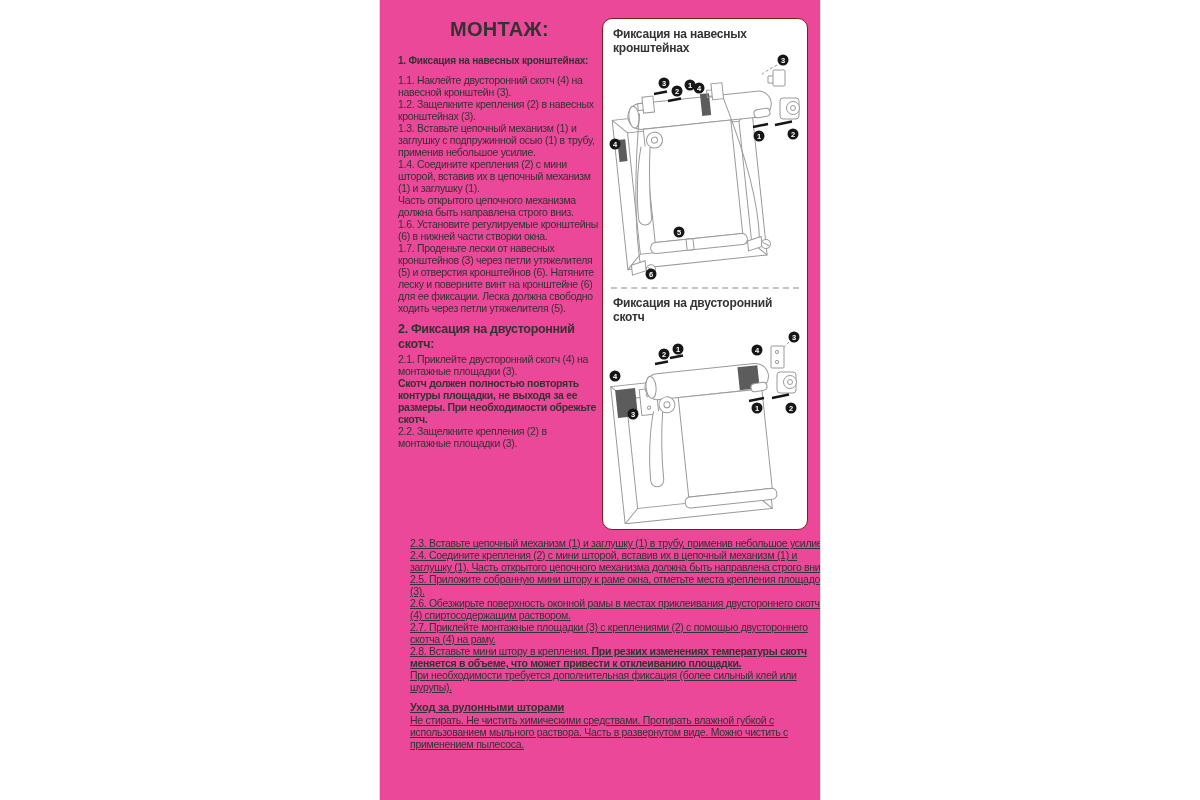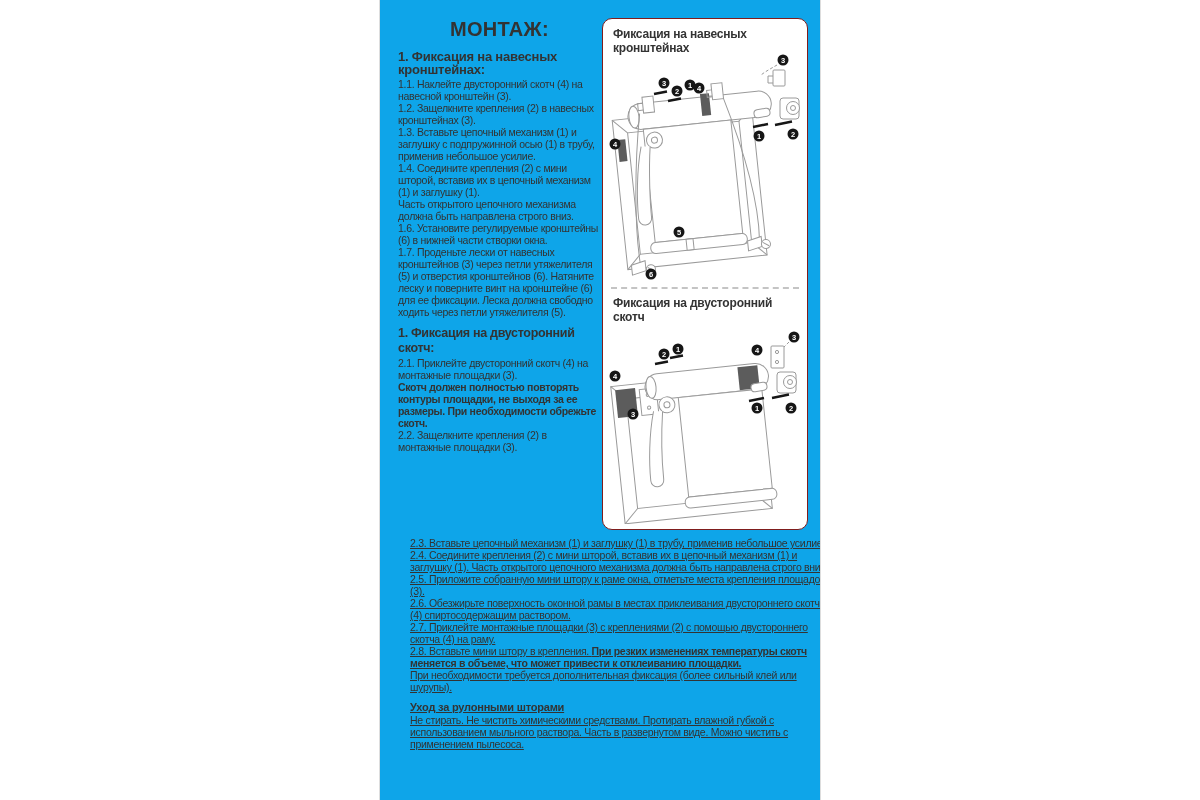--- a/index.html
+++ b/index.html
@@ -2,26 +2,26 @@
 <html><head>
 <meta charset="utf-8">
 <style>
   html,body{margin:0;padding:0;}
   body{
     width:1200px;height:800px;background:#ffffff;
     font-family:"Liberation Sans","DejaVu Sans",sans-serif;color:#333;
   }
   .page{
     position:relative;width:440px;height:800px;margin:0 auto;
-    background:#0ea5e9;border-left:1px solid #ddd;border-right:1px solid #ddd;
+    background:#ec4899;border-left:1px solid #ddd;border-right:1px solid #ddd;
     overflow:hidden;
   }
   .left-col{position:absolute;left:18px;top:12px;width:203px;}
   .doc-title{font-size:20px;font-weight:700;text-align:center;margin:6px 0 9px;letter-spacing:.3px;}
-  .h-sec{font-size:13px;font-weight:700;line-height:13px;letter-spacing:-.2px;margin:0 0 2px;}
+  .h-sec{font-size:10px;font-weight:700;line-height:22px;letter-spacing:-.2px;margin:0 0 2px;}
   .h-sec2{font-size:12.5px;font-weight:700;line-height:14.5px;letter-spacing:-.3px;margin:8px 0 2px;}
   .step{font-size:10.5px;line-height:12px;letter-spacing:-.3px;margin:0;}
   .bold{font-weight:700;}
   .panel{
     position:absolute;left:222px;top:18px;width:204px;height:510px;
     border:1px solid #7f1d1d;border-radius:10px;background:#fff;
   }
   .panel-title{position:absolute;left:10px;font-size:12px;font-weight:700;line-height:14px;letter-spacing:-.2px;}
   #d1-title{top:8px;width:165px;}
   #d1-svg{position:absolute;left:4px;top:33px;}
@@ -47,21 +47,21 @@
   <div class="left-col">
     <h1 class="doc-title">МОНТАЖ:</h1>
     <h2 class="h-sec">1. Фиксация на навесных кронштейнах:</h2>
     <p class="step">1.1. Наклейте двусторонний скотч (4) на навесной кронштейн (3).</p>
     <p class="step">1.2. Защелкните крепления (2) в навесных кронштейнах (3).</p>
     <p class="step">1.3. Вставьте цепочный механизм (1) и заглушку с подпружинной осью (1) в трубу, применив небольшое усилие.</p>
     <p class="step">1.4. Соедините крепления (2) с мини шторой, вставив их в цепочный механизм (1) и заглушку (1).</p>
     <p class="step">Часть открытого цепочного механизма должна быть направлена строго вниз.</p>
     <p class="step">1.6. Установите регулируемые кронштейны (6) в нижней части створки окна.</p>
     <p class="step">1.7. Проденьте лески от навесных кронштейнов (3) через петли утяжелителя (5) и отверстия кронштейнов (6). Натяните леску и поверните винт на кронштейне (6) для ее фиксации. Леска должна свободно ходить через петли утяжелителя (5).</p>
-    <h2 class="h-sec2">1. Фиксация на двусторонний скотч:</h2>
+    <h2 class="h-sec2">2. Фиксация на двусторонний скотч:</h2>
     <p class="step">2.1. Приклейте двусторонний скотч (4) на монтажные площадки (3).</p>
     <p class="step bold">Скотч должен полностью повторять контуры площадки, не выходя за ее размеры. При необходимости обрежьте скотч.</p>
     <p class="step">2.2. Защелкните крепления (2) в монтажные площадки (3).</p>
   </div>
 
   <div class="panel">
     <div class="panel-title" id="d1-title">Фиксация на навесных кронштейнах</div>
 
     <svg id="d1-svg" width="196" height="232" viewBox="0 0 196 232">
       <g transform="rotate(-6 88 110)">

